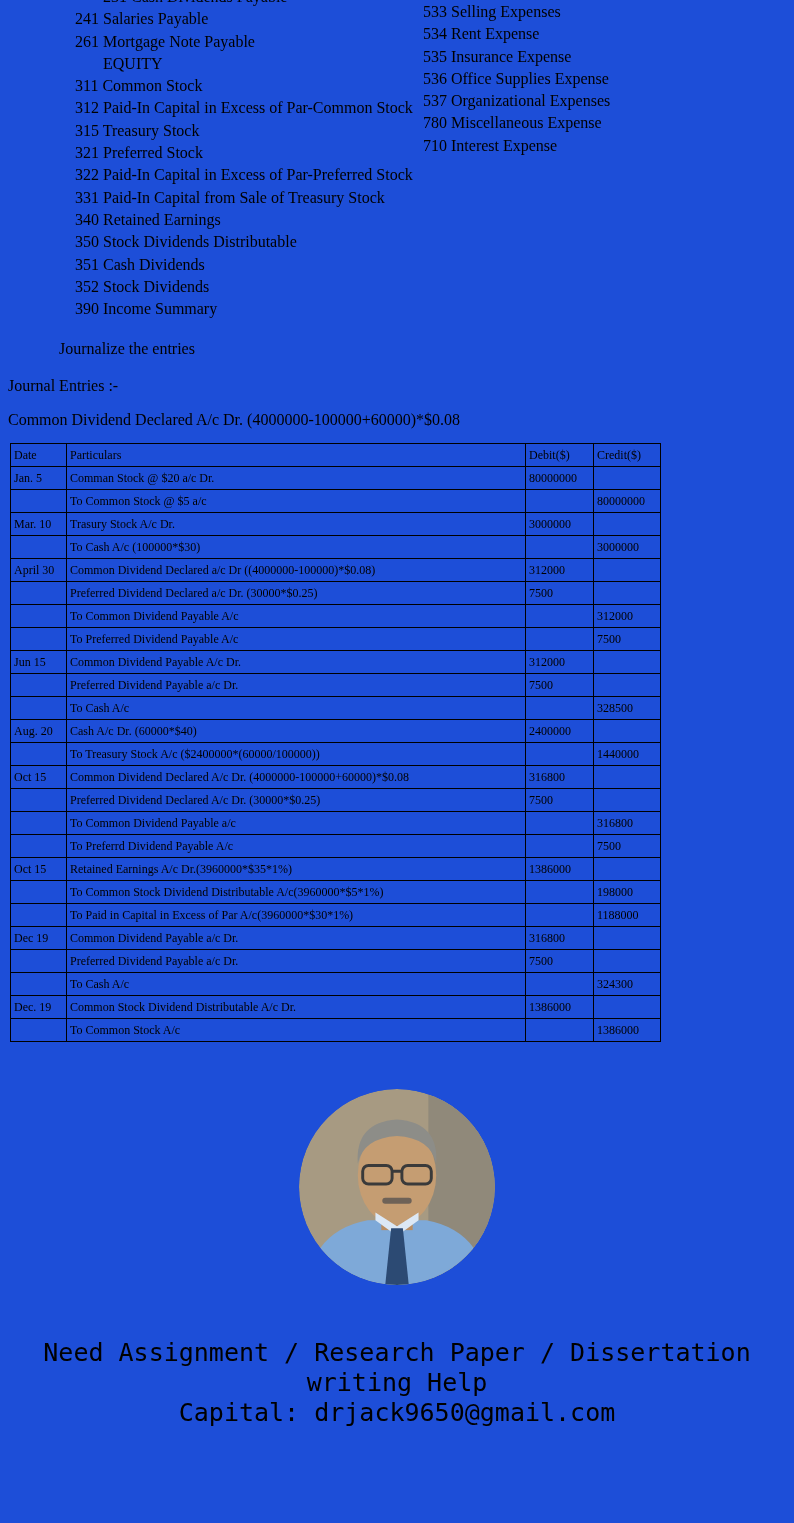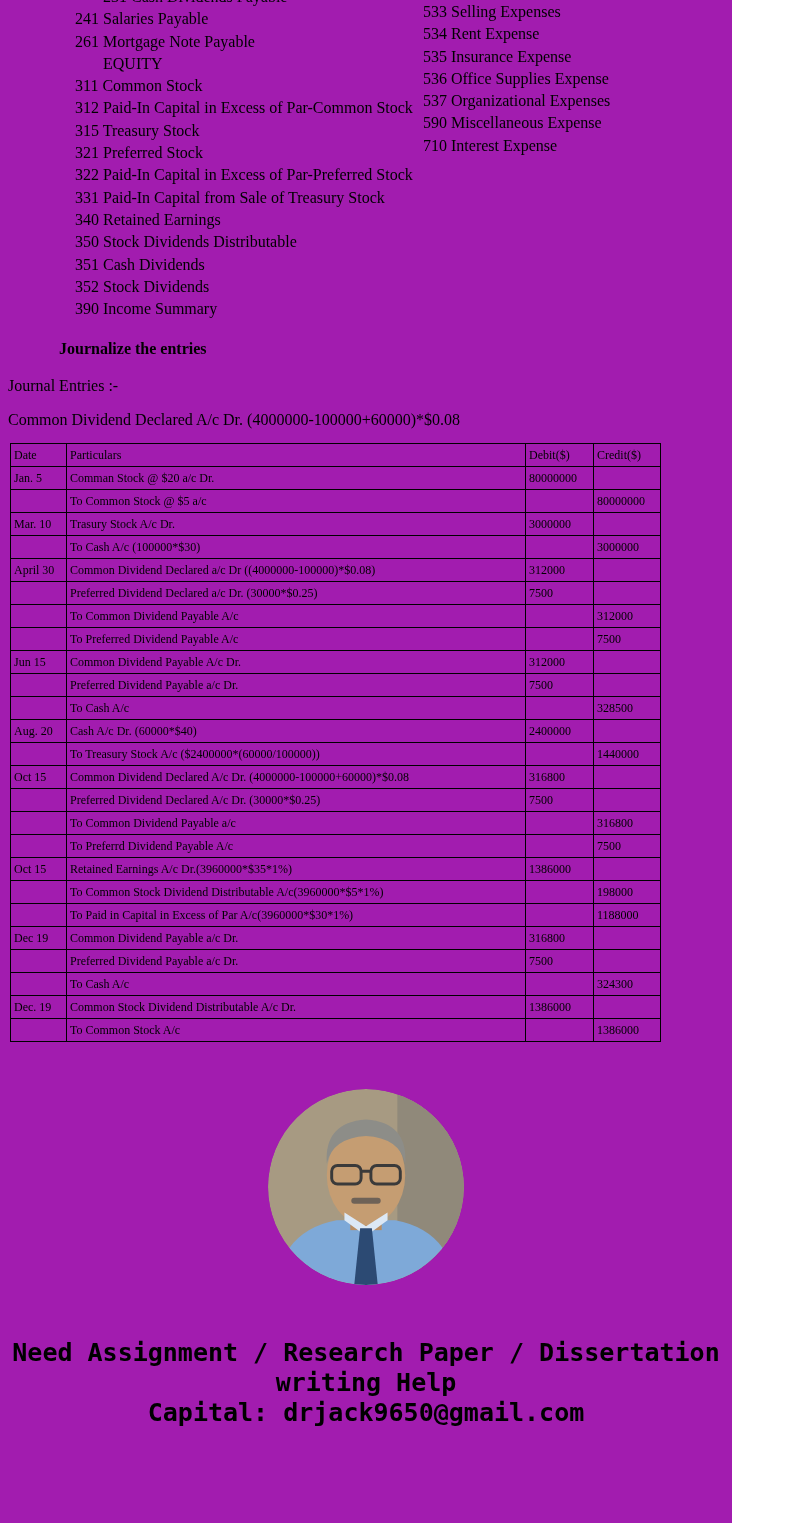--- a/index.html
+++ b/index.html
@@ -5,34 +5,34 @@
   * { box-sizing: border-box; }
   html, body { margin: 0; padding: 0; }
   body {
     width: 794px;
     background: #ffffff;
     color: #000000;
     font-family: "Liberation Serif", serif;
     font-size: 16px;
   }
   .page {
-    width: 732px;
+    width: 794px;
     height: 1523px;
     overflow: hidden;
     position: relative;
-    background: #a21caf;
+    background: #1d4ed8;
   }
   
   .accounts { display: flex; margin-top: -14px; }
   .col-left  { flex: none; margin-left: 75px; width: 348px; }
   .col-right { flex: none; padding-top: 15px; }
   .acct-line { line-height: 22.3px; white-space: nowrap; }
   .col-left .acct-line:nth-of-type(1),
   .col-left .acct-line:nth-of-type(4) { padding-left: 28px; }
-  .instruction { margin: 18px 0 4px 59px; line-height: 22px; font-weight: bold; }
+  .instruction { margin: 18px 0 4px 59px; line-height: 22px; }
 
   .solution-title { font-size: 19px; font-weight: bold; margin: 20px 0 0 8px; line-height: 23px; }
   .intro   { margin: 16px 0 3px 8px; line-height: 20px; }
   .formula { margin: 14px 0 0 8px; line-height: 20px; }
 
   table.journal {
     border-collapse: collapse;
     margin: 13px 0 0 10px;
     table-layout: fixed;
     width: 650px;
@@ -48,21 +48,21 @@
     overflow: hidden;
   }
 
   .avatar-wrap { margin-top: 47px; text-align: center; }
   .avatar { border-radius: 50%; display: inline-block; vertical-align: top; }
 
   .footer {
     margin-top: 53px;
     text-align: center;
     font-family: "DejaVu Sans Mono", monospace;
-    font-weight: bold;
+    font-weight: normal;
     font-size: 25px;
     line-height: 30px;
   }
   .footer .help { max-width: 745px; margin: 0 auto; }
 </style>
 </head>
 <body>
 
 <div class="page">
 
@@ -105,21 +105,21 @@
 
         <div class="acct-line">534 Rent Expense</div>
 
         <div class="acct-line">535 Insurance Expense</div>
 
         <div class="acct-line">536 Office Supplies Expense</div>
 
         <div class="acct-line">537 Organizational Expenses</div>
 
 
-        <div class="acct-line">590 Miscellaneous Expense</div>
+        <div class="acct-line">780 Miscellaneous Expense</div>
 
         <div class="acct-line">710 Interest Expense</div>
       </div>
   </div>
 
   <div class="instruction">Journalize the entries</div>
 
   <div class="intro">Journal Entries :-</div>
   <div class="formula">Common Dividend Declared A/c Dr. (4000000-100000+60000)*$0.08</div>
 

